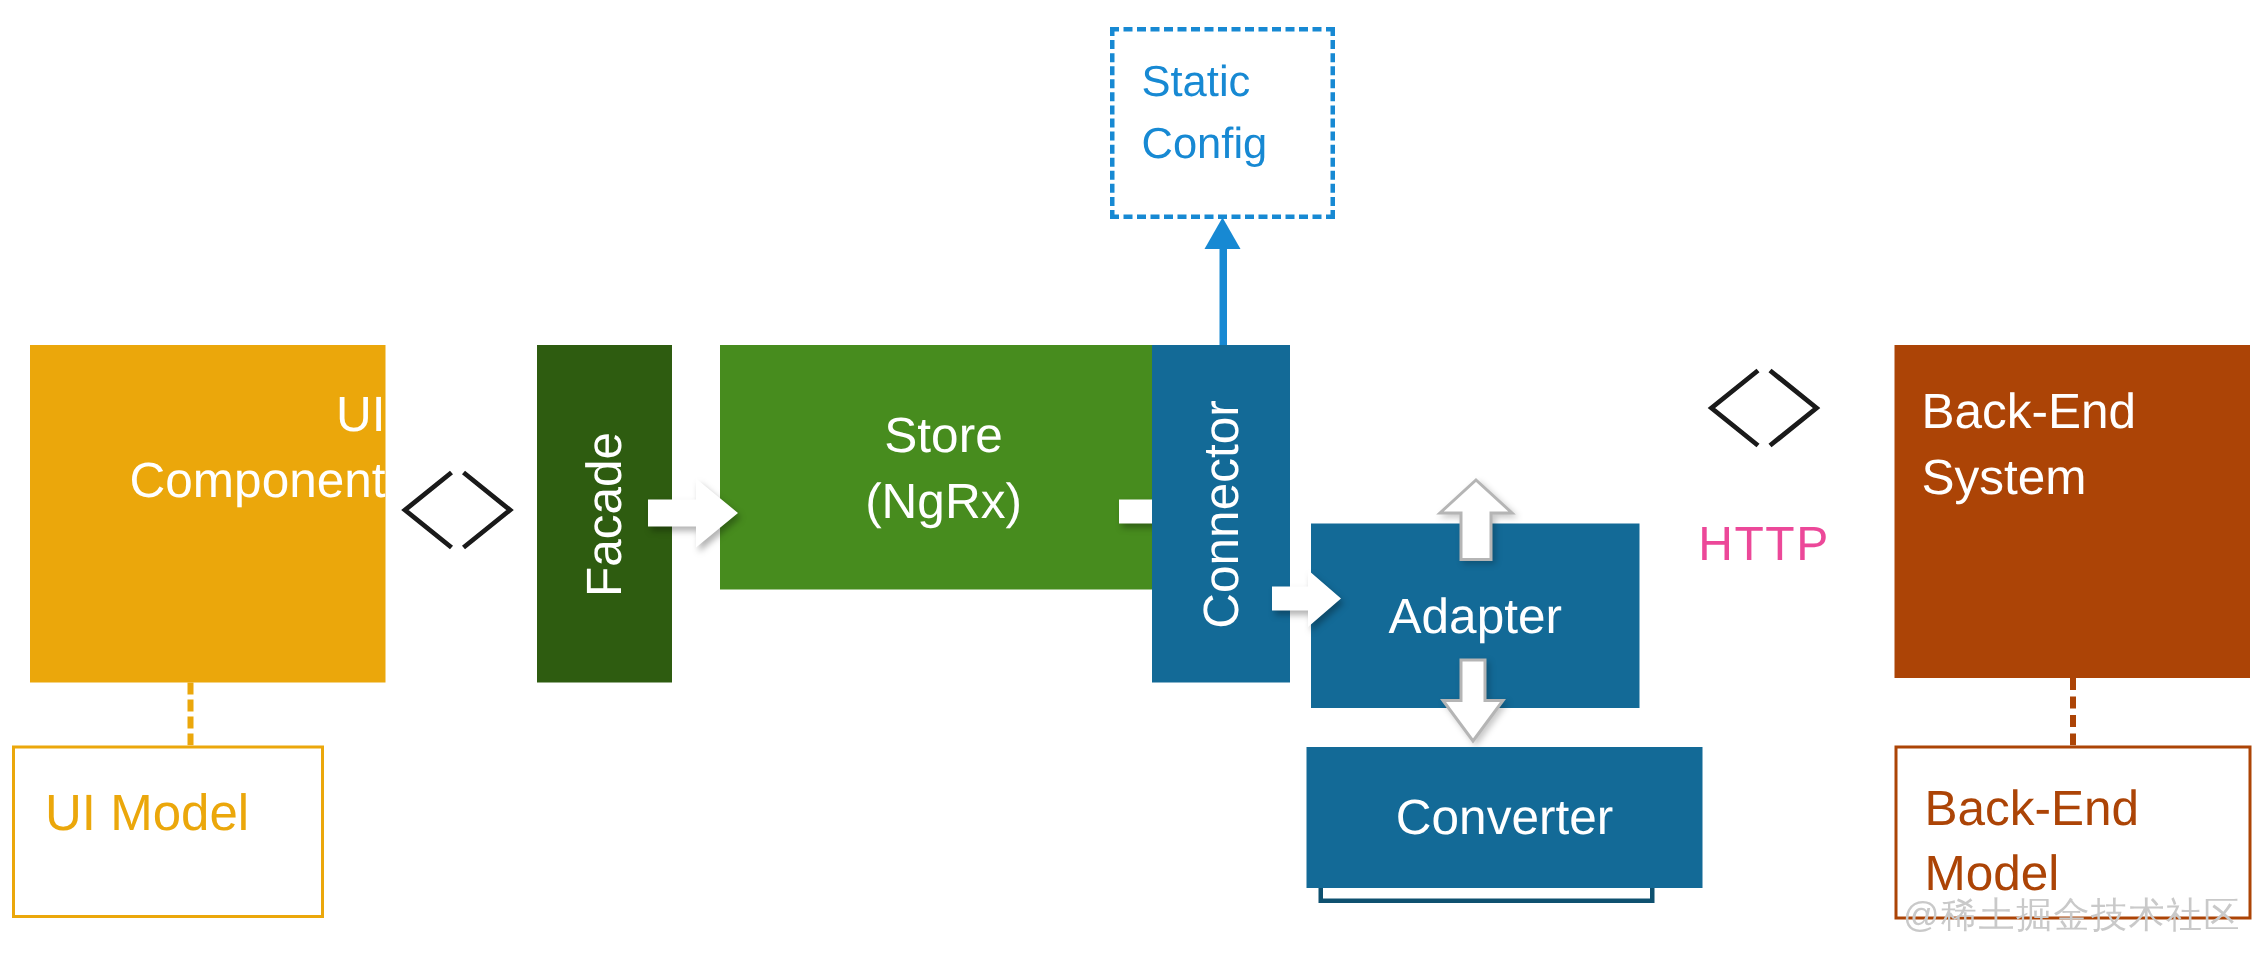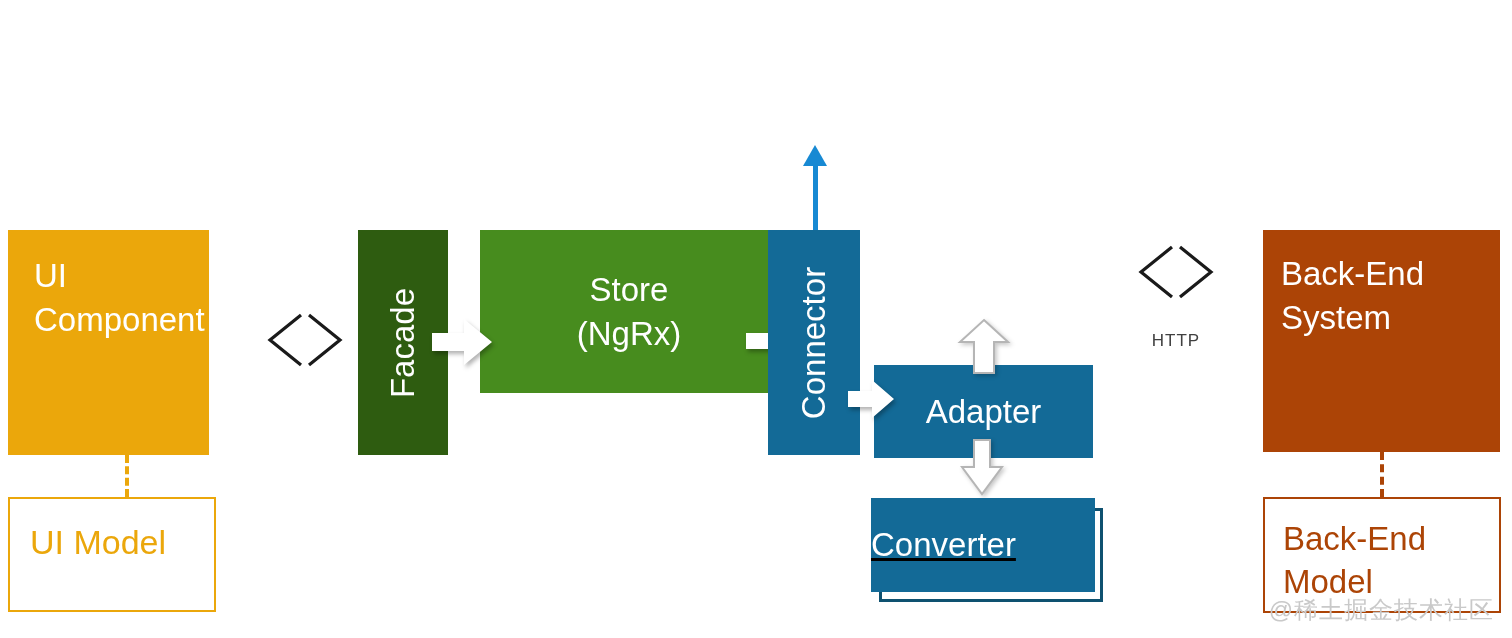--- a/index.html
+++ b/index.html
@@ -27,27 +27,27 @@
   .box-label { white-space: pre-line; }
 
   
   .node { position: absolute; }
   .node .pad-label {
     color: #fff;
     font-size: 33px;
     line-height: 44px;
     white-space: pre-line;
   }
-  .ui-component { left: 8px; top: 230px; width: 201px; height: 225px; background: var(--yellow); padding: 24px 0 0 26px; }
+  .ui-component { left: 20px; top: 230px; width: 237px; height: 225px; background: var(--yellow); padding: 24px 0 0 26px; text-align: right; }
   .facade { left: 358px; top: 230px; width: 90px; height: 225px; background: var(--dark-green); display: flex; align-items: center; justify-content: center; }
   .store { left: 460px; top: 230px; width: 298px; height: 163px; background: var(--green); display: flex; align-items: center; justify-content: center; text-align: center; margin-left: 20px; }
   .connector { left: 768px; top: 230px; width: 92px; height: 225px; background: var(--blue); display: flex; align-items: center; justify-content: center; }
   .occ-modules { left: 874px; top: 230px; width: 219px; height: 107px; background: var(--blue); display: flex; align-items: center; justify-content: center; text-align: center; }
-  .adapter { left: 874px; top: 349px; width: 219px; height: 93px; background: var(--blue); display: flex; align-items: center; justify-content: center; text-align: center; margin-top: 16px; }
-  .converter { left: 871px; top: 498px; width: 224px; height: 94px; background: var(--blue); display: flex; align-items: center; justify-content: flex-start; text-align: center; z-index: 2; text-decoration: underline; }
+  .adapter { left: 874px; top: 349px; width: 219px; height: 123px; background: var(--blue); display: flex; align-items: center; justify-content: center; text-align: center; }
+  .converter { left: 871px; top: 498px; width: 264px; height: 94px; background: var(--blue); display: flex; align-items: center; justify-content: center; text-align: center; z-index: 2; }
   .converter-shadow { left: 879px; top: 508px; width: 224px; height: 94px; border: 3px solid var(--blue-dark); z-index: 1; }
   .backend-system { left: 1263px; top: 230px; width: 237px; height: 222px; background: var(--rust); padding: 22px 0 0 18px; }
 
   .vert-label {
     color: #fff;
     font-size: 33px;
     transform: rotate(-90deg);
     white-space: nowrap;
   }
 
@@ -82,21 +82,21 @@
   }
 
   
   .arrow-svg { position: absolute; overflow: visible; }
   .arrow-shadow { filter: drop-shadow(2px 3px 2px rgba(0,0,0,0.30)); }
   .arrow-soft-shadow { filter: drop-shadow(2px 2px 2px rgba(0,0,0,0.22)); }
 
   
   .code-glyph { position: absolute; }
   .http-wrap { left: 1128px; top: 243px; width: 96px; text-align: center; }
-  .http-label { margin-top: 26px; color: #404040; font-size: 17px; letter-spacing: 1px; }
+  .http-label { margin-top: 38px; color: #ec4899; font-size: 32px; letter-spacing: 1px; }
 
   .watermark {
     right: 18px; bottom: 12px;
     color: var(--watermark);
     font-size: 24px;
     letter-spacing: 1px;
   }
 </style>
 </head>
 <body>
@@ -136,20 +136,24 @@
     <polygon points="0,13 25,13 25,2 48,21 25,40 25,29 0,29" fill="#ffffff"></polygon>
   </svg>
 
   <div class="node connector">
     <div class="vert-label">Connector</div>
   </div>
 
   <div class="abs config-arrow-line"></div>
   <div class="abs config-arrow-head"></div>
 
+  <div class="node static-config">
+    <div class="box-label">Static
+Config</div>
+  </div>
 
 
   <div class="node adapter">
     <div class="pad-label">Adapter</div>
   </div>
 
   <svg class="arrow-svg arrow-shadow" style="left:848px; top:378px;" width="48" height="42" viewBox="0 0 48 42">
     <polygon points="0,13 24,13 24,2 46,21 24,40 24,29 0,29" fill="#ffffff"></polygon>
   </svg>
 

